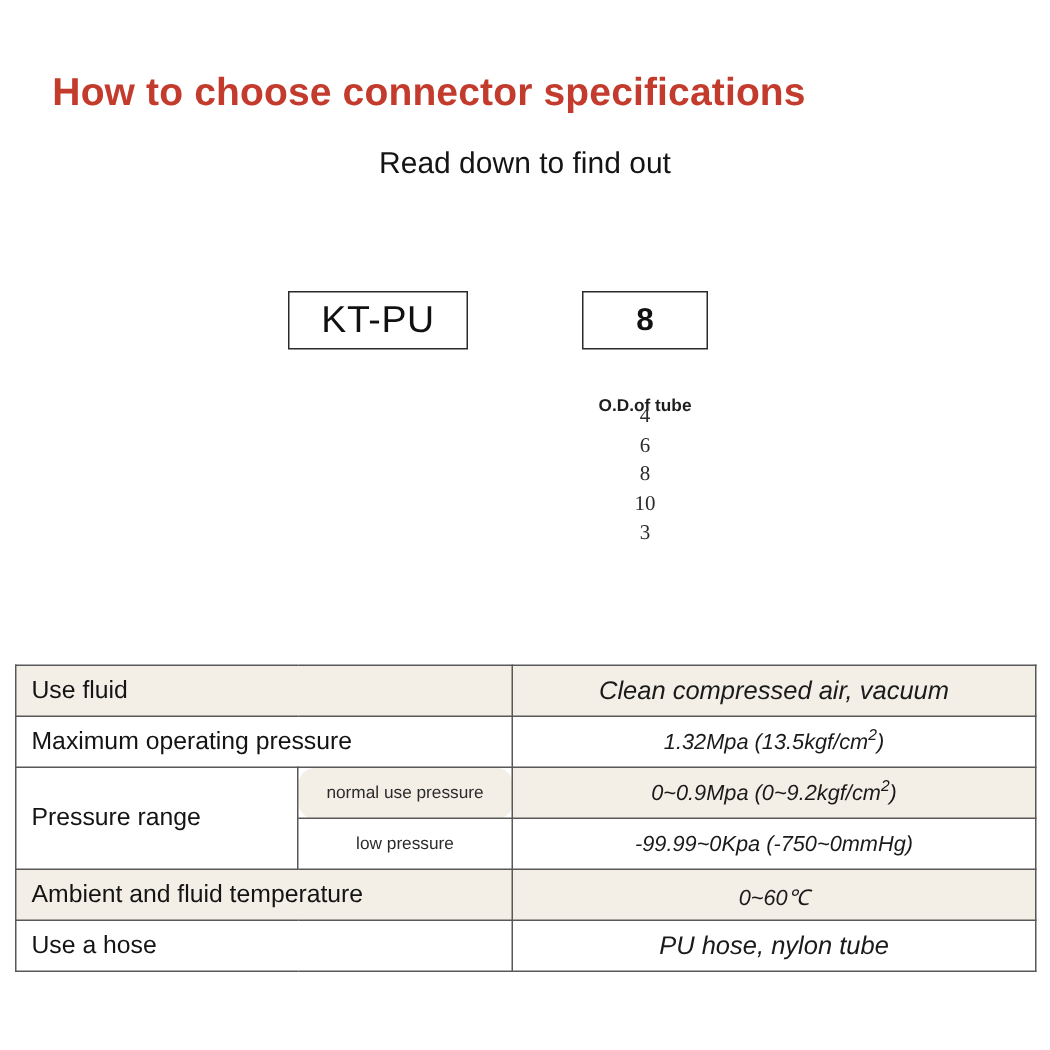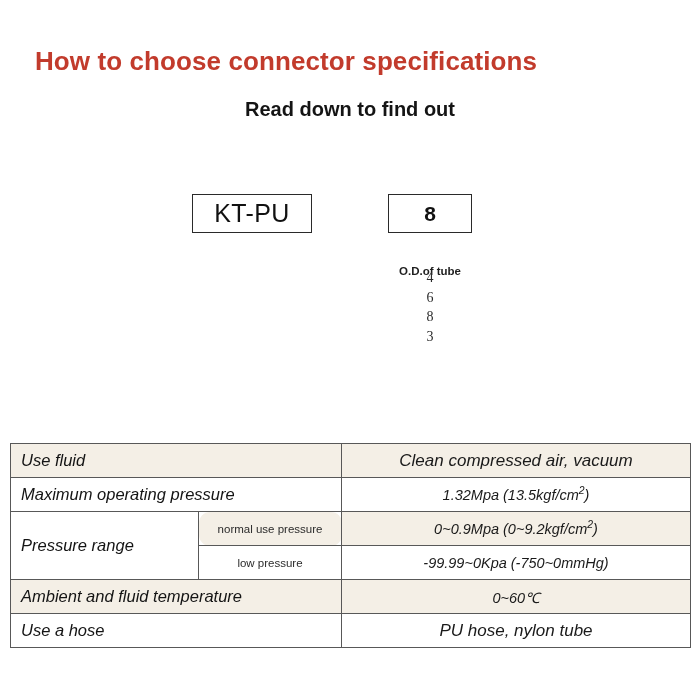--- a/index.html
+++ b/index.html
@@ -29,21 +29,21 @@
     letter-spacing: 0.1px;
     line-height: 34px;
   }
   .page-subtitle {
     position: absolute;
     left: 0;
     top: 95px;
     width: 700px;
     text-align: center;
     font-size: 20px;
-    font-weight: 700;
+    font-weight: 400;
     color: #141414;
     line-height: 28px;
   }
 
   
   .code-box {
     position: absolute;
     border: 1.5px solid #2a2a2a;
     background: #ffffff;
     box-sizing: border-box;
@@ -121,21 +121,20 @@
   }
   .spec-table tr.shaded td,
   .spec-table td.shaded {
     background: #f4efe6;
   }
   td.label-cell {
     padding-left: 10px;
     font-size: 16.5px;
     color: #141414;
     text-align: left;
-    font-style: italic;
   }
   td.sub-label-cell {
     text-align: center;
     font-size: 11.5px;
     color: #2b2b2b;
     border-radius: 11px;
   }
   td.value-cell {
     text-align: center;
     font-size: 14.5px;
@@ -165,20 +164,21 @@
 <div class="code-box" id="box-size">
   <span class="code-text">8</span>
 </div>
 
 <div class="od-caption">O.D.of tube</div>
 
 <div class="od-list">
   <div class="od-item">4</div>
   <div class="od-item">6</div>
   <div class="od-item">8</div>
+  <div class="od-item">10</div>
   <div class="od-item">3</div>
 </div>
 
 <table class="spec-table">
   <colgroup>
     <col style="width:188px">
     <col style="width:143px">
     <col style="width:349px">
   </colgroup>
   <tbody>

